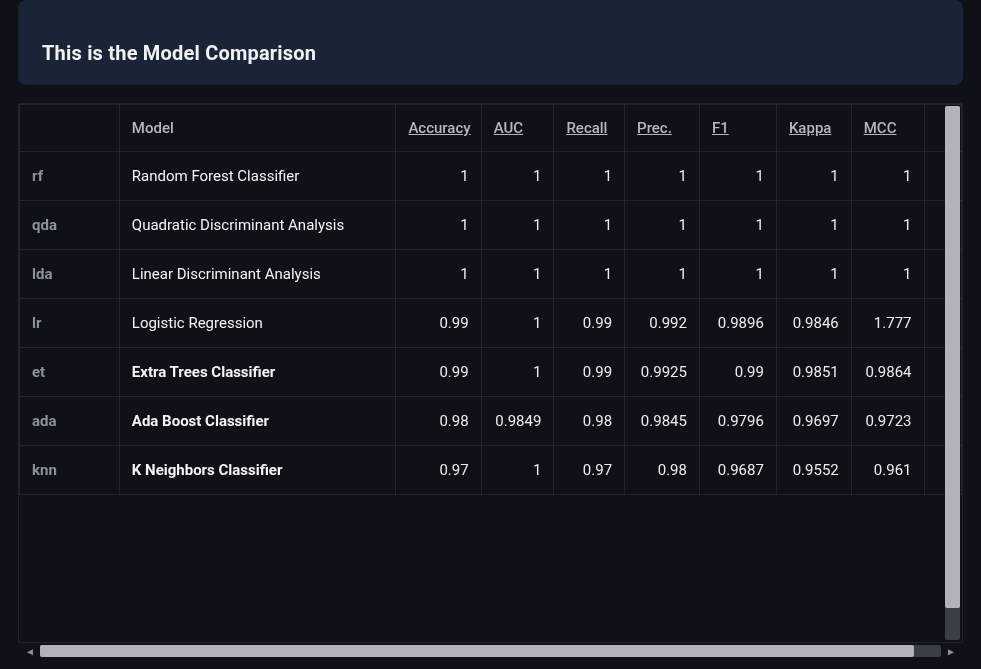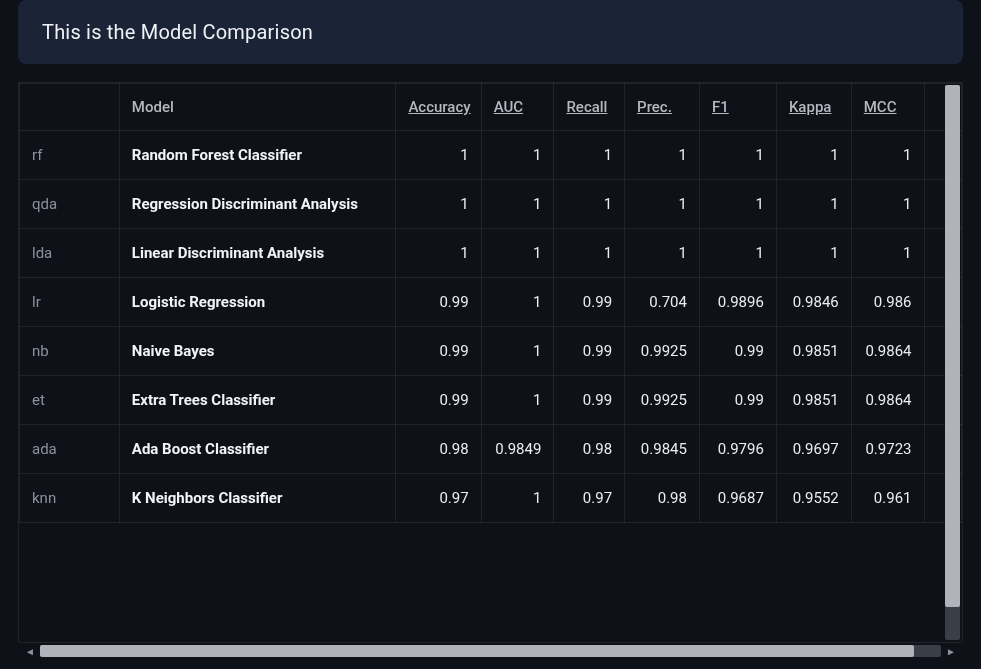--- a/index.html
+++ b/index.html
@@ -19,23 +19,24 @@
     flex-direction: column;
   }
   .title-bar {
     background: #1a2436;
     border-radius: 8px;
     padding: 20px 24px;
     margin: 0 6px 18px 6px;
   }
   .title-bar h1 {
     font-size: 20px;
-    font-weight: 400;
+    font-weight: 700;
     color: #f0f2f6;
     letter-spacing: 0.2px;
+    margin-top: 21px;
   }
   .table-frame {
     flex: 1;
     margin: 0 6px 0 6px;
     display: flex;
     flex-direction: column;
     min-height: 0;
   }
   .table-scroll {
     flex: 1;
@@ -75,33 +76,33 @@
   thead th {
     background: #0e1117;
     color: #b4b8bf;
     font-weight: 500;
     text-align: left;
     height: 47px;
   }
   thead th.num { text-align: left; text-decoration: underline; }
   tbody td.idx {
     color: #8b929c;
-    font-weight: 400;
+    font-weight: 700;
   }
   tbody td.model {
     color: #f2f4f7;
     font-weight: 700;
   }
   tbody td.num {
     text-align: right;
     color: #ecedef;
     font-weight: 400;
     font-variant-numeric: tabular-nums;
   }
-  tbody tr:nth-child(-n+4) td.model { font-weight: 700; margin-top: 37px; }
+  tbody tr:nth-child(-n+4) td.model { font-weight: 400; margin-top: 37px; }
   
   .hscroll {
     height: 16px;
     display: flex;
     align-items: center;
     padding: 0 6px 0 6px;
     background: #0e1117;
     gap: 4px;
   }
   .hscroll .arrow {
@@ -205,21 +206,21 @@
                 <td class="num">1</td>
                 <td class="num">1</td>
                 <td class="num">1</td>
                 <td class="num">1</td>
                 <td class="num">1</td>
                 <td class="num">1</td>
                 <td></td>
               </tr>
               <tr>
                 <td class="idx">qda</td>
-                <td class="model">Regression Discriminant Analysis</td>
+                <td class="model">Quadratic Discriminant Analysis</td>
                 <td class="num">1</td>
                 <td class="num">1</td>
                 <td class="num">1</td>
                 <td class="num">1</td>
                 <td class="num">1</td>
                 <td class="num">1</td>
                 <td class="num">1</td>
                 <td></td>
               </tr>
               <tr>
@@ -233,36 +234,24 @@
                 <td class="num">1</td>
                 <td class="num">1</td>
                 <td></td>
               </tr>
               <tr>
                 <td class="idx">lr</td>
                 <td class="model">Logistic Regression</td>
                 <td class="num">0.99</td>
                 <td class="num">1</td>
                 <td class="num">0.99</td>
-                <td class="num">0.704</td>
+                <td class="num">0.992</td>
                 <td class="num">0.9896</td>
                 <td class="num">0.9846</td>
-                <td class="num">0.986</td>
-                <td></td>
-              </tr>
-              <tr>
-                <td class="idx">nb</td>
-                <td class="model">Naive Bayes</td>
-                <td class="num">0.99</td>
-                <td class="num">1</td>
-                <td class="num">0.99</td>
-                <td class="num">0.9925</td>
-                <td class="num">0.99</td>
-                <td class="num">0.9851</td>
-                <td class="num">0.9864</td>
+                <td class="num">1.777</td>
                 <td></td>
               </tr>
               <tr>
                 <td class="idx">et</td>
                 <td class="model">Extra Trees Classifier</td>
                 <td class="num">0.99</td>
                 <td class="num">1</td>
                 <td class="num">0.99</td>
                 <td class="num">0.9925</td>
                 <td class="num">0.99</td>

